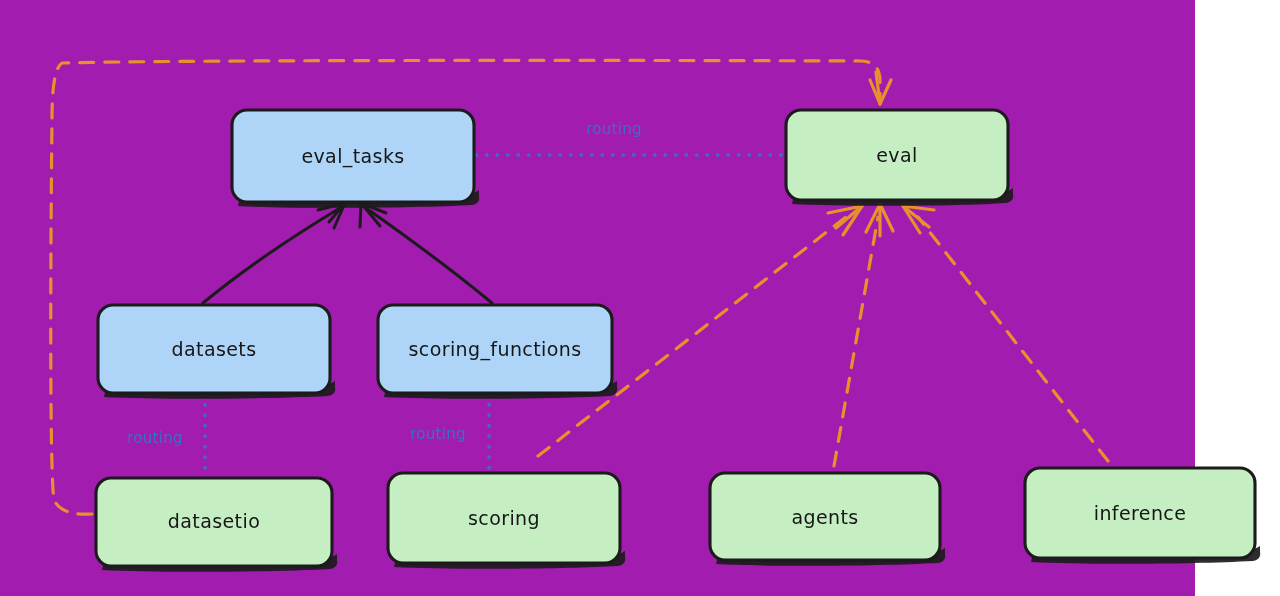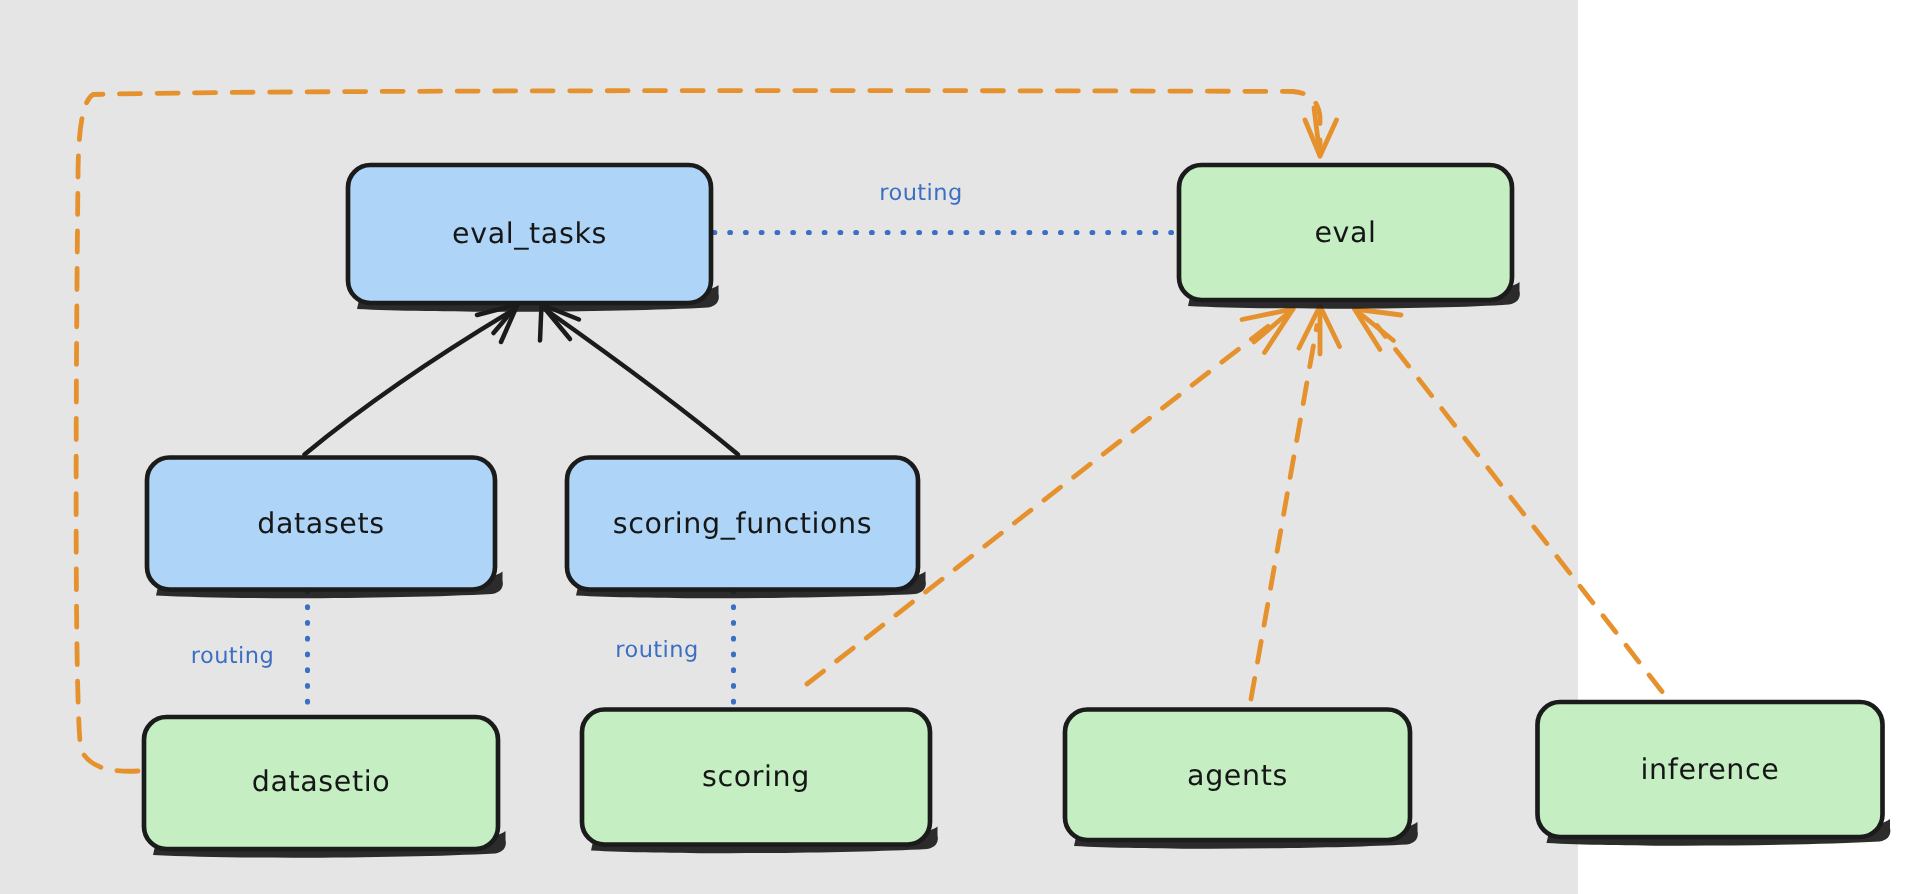--- a/index.html
+++ b/index.html
@@ -8,23 +8,23 @@
     background: #ffffff;
   }
   body {
     width: 1280px;
     height: 596px;
     overflow: hidden;
     font-family: "DejaVu Sans", sans-serif;
   }
   #diagram-root {
     position: relative;
-    width: 1052px;
+    width: 1195px;
     height: 596px;
-    background: #e5e5e5;
+    background: #a21caf;
   }
   svg#diagram-canvas {
     position: absolute;
     top: 0;
     left: 0;
     width: 1280px;
     height: 596px;
   }
   .node-label {
     font-family: "DejaVu Sans", sans-serif;

